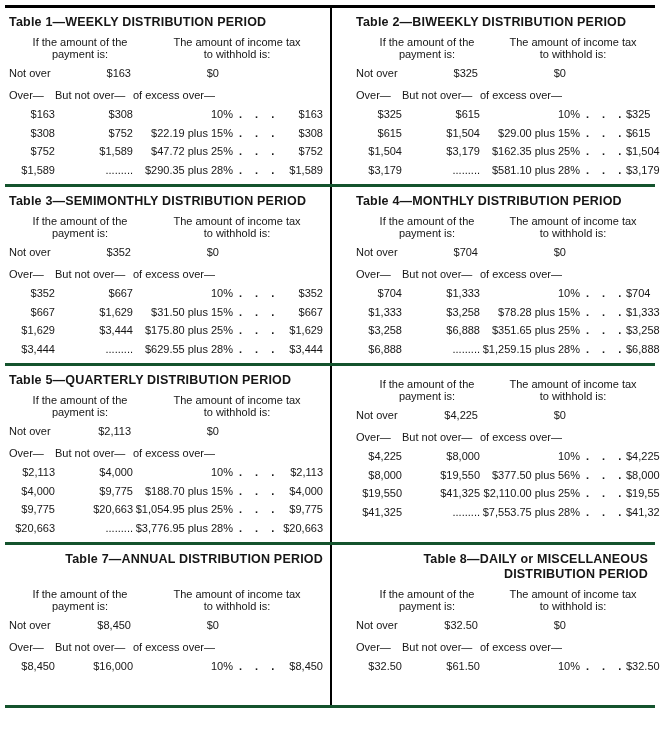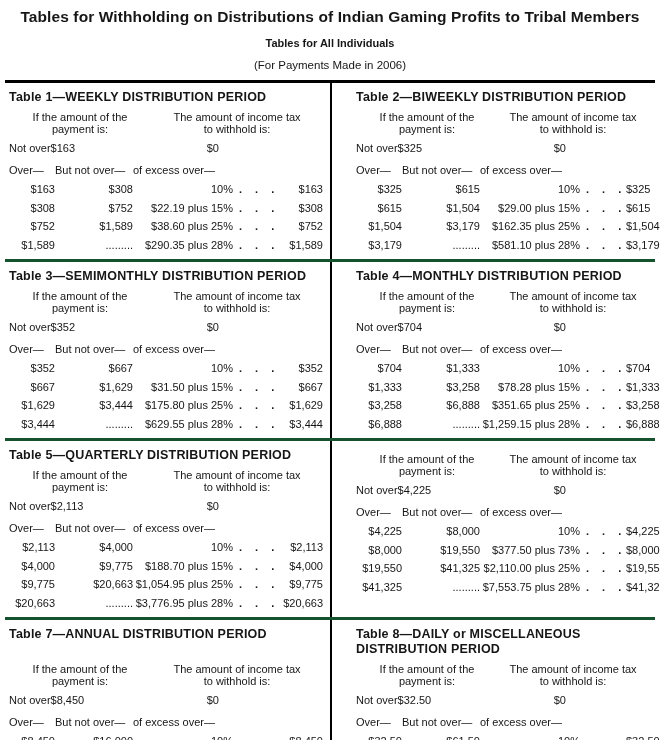--- a/index.html
+++ b/index.html
@@ -29,32 +29,32 @@
   .band { display: flex; border-bottom: 3px solid #14532d; min-height: 156px; }
   .band-tall { min-height: 163px; }
 
   .tcol { width: 50%; padding: 6px 7px 5px 4px; }
   .tcol.right { border-left: 2px solid #000; padding-left: 24px; }
 
   .t-title {
     font-size: 12.5px; font-weight: bold; letter-spacing: 0.2px;
     line-height: 15px; margin-top: 1px;
   }
-  .band-tall .t-title { min-height: 30px; }
+  .band-tall .t-title { min-height: 30px; text-align: right; }
 
   .t-heads {
     display: grid; grid-template-columns: 142px 1fr;
     margin-top: 7px; font-size: 11px; line-height: 11.5px; text-align: center;
   }
 
   .t-notover {
     display: grid; grid-template-columns: 122px 100px 1fr;
     margin-top: 7px; font-size: 11px; line-height: 13px;
   }
-  .t-notover .pair { display: flex; }
+  .t-notover .pair { display: flex; justify-content: space-between; }
   .t-notover .zero { text-align: right; padding-right: 12px; }
 
   .t-colheads {
     display: grid; grid-template-columns: 46px 78px 1fr;
     margin-top: 9px; font-size: 11px; line-height: 13px;
   }
   .t-colheads span { text-align: left; white-space: nowrap; }
 
   .t-rows { margin-top: 3px; }
   .t-row {
@@ -64,25 +64,20 @@
   .t-row span { text-align: right; }
   .t-row .dots {
     text-align: center; font-weight: bold; letter-spacing: 5px;
     padding-left: 6px; font-size: 11px;
   }
 </style>
 </head>
 <body>
 
 <div class="page">
-  <div class="hdr">
-    <div class="hdr-title">Tables for Withholding on Distributions of Indian Gaming Profits to Tribal Members</div>
-    <div class="hdr-sub">Tables for All Individuals</div>
-    <div class="hdr-note">(For Payments Made in 2006)</div>
-  </div>
   <div class="bands" id="bands">
       <div class="band">
   <div class="tcol">
     <div class="t-title">Table 1—WEEKLY DISTRIBUTION PERIOD</div>
     <div class="t-heads">
       <div>
         <span>If the amount of the</span><br>
         <span>payment is:</span>
       </div>
       <div>
@@ -116,21 +111,21 @@
     <span>$308</span>
     <span>$752</span>
     <span>$22.19 plus 15%</span>
     <span class="dots">. . .</span>
     <span>$308</span>
   </div>
 
   <div class="t-row">
     <span>$752</span>
     <span>$1,589</span>
-    <span>$38.60 plus 25%</span>
+    <span>$47.72 plus 25%</span>
     <span class="dots">. . .</span>
     <span>$752</span>
   </div>
 
   <div class="t-row">
     <span>$1,589</span>
     <span>.........</span>
     <span>$290.35 plus 28%</span>
     <span class="dots">. . .</span>
     <span>$1,589</span>
@@ -409,21 +404,21 @@
     <span>$4,225</span>
     <span>$8,000</span>
     <span>10%</span>
     <span class="dots">. . .</span>
     <span>$4,225</span>
   </div>
 
   <div class="t-row">
     <span>$8,000</span>
     <span>$19,550</span>
-    <span>$377.50 plus 73%</span>
+    <span>$377.50 plus 56%</span>
     <span class="dots">. . .</span>
     <span>$8,000</span>
   </div>
 
   <div class="t-row">
     <span>$19,550</span>
     <span>$41,325</span>
     <span>$2,110.00 plus 25%</span>
     <span class="dots">. . .</span>
     <span>$19,550</span>

